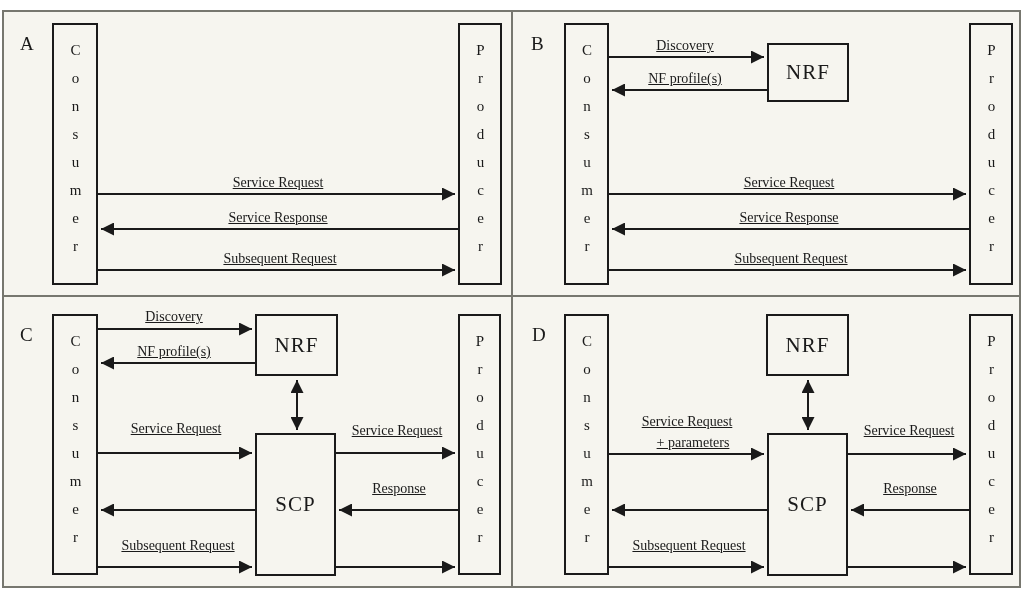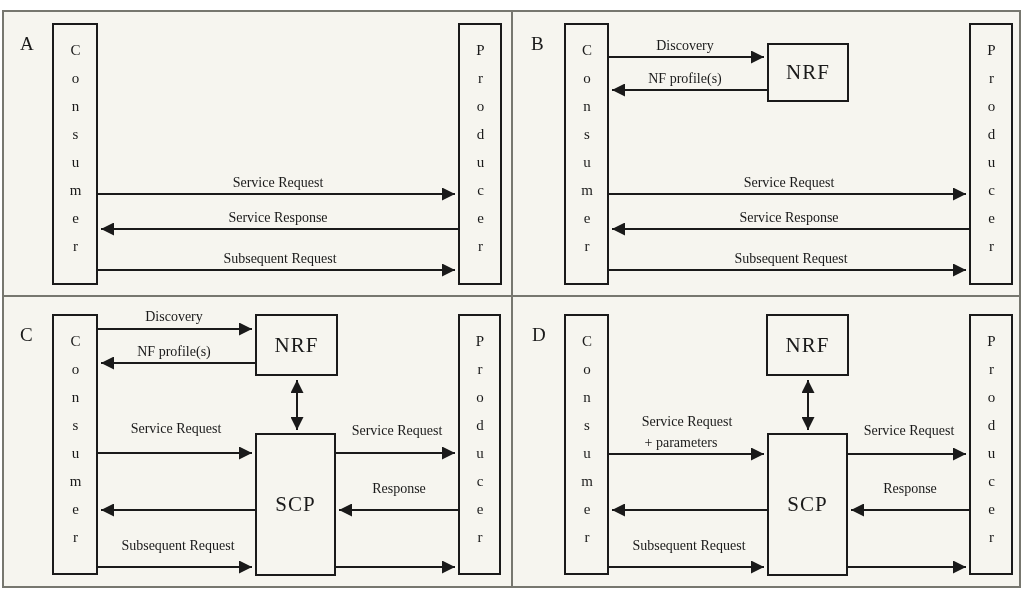--- a/index.html
+++ b/index.html
@@ -57,20 +57,21 @@
     font-size: 21px;
     letter-spacing: 1px;
   }
   .msg {
     position: absolute;
     font-size: 14px;
     line-height: 17px;
     white-space: nowrap;
     transform: translateX(-50%);
     text-align: left;
+    text-decoration: underline;
   }
   .wires {
     position: absolute;
     left: 0; top: 0;
     pointer-events: none;
   }
   .wires line { stroke: #1a1a1a; stroke-width: 2; }
 </style>
 </head>
 <body>
@@ -205,18 +206,18 @@
       <line x1="295" y1="83" x2="295" y2="133" marker-start="url(#arrD)" marker-end="url(#arrD)"></line>
       <line x1="96" y1="157" x2="251" y2="157" marker-end="url(#arrD)"></line>
       <line x1="335" y1="157" x2="453" y2="157" marker-end="url(#arrD)"></line>
       <line x1="456" y1="213" x2="338" y2="213" marker-end="url(#arrD)"></line>
       <line x1="254" y1="213" x2="99" y2="213" marker-end="url(#arrD)"></line>
       <line x1="96" y1="270" x2="251" y2="270" marker-end="url(#arrD)"></line>
       <line x1="335" y1="270" x2="453" y2="270" marker-end="url(#arrD)"></line>
     </svg>
 
     <div class="msg" style="left:174px;top:116px">Service Request</div>
-    <div class="msg" style="left:168px;top:137px">+ parameters</div>
+    <div class="msg" style="left:180px;top:137px">+ parameters</div>
     <div class="msg" style="left:396px;top:125px">Service Request</div>
     <div class="msg" style="left:397px;top:183px">Response</div>
     <div class="msg" style="left:176px;top:240px">Subsequent Request</div>
   </div>
 </div>
 
 </body></html>

